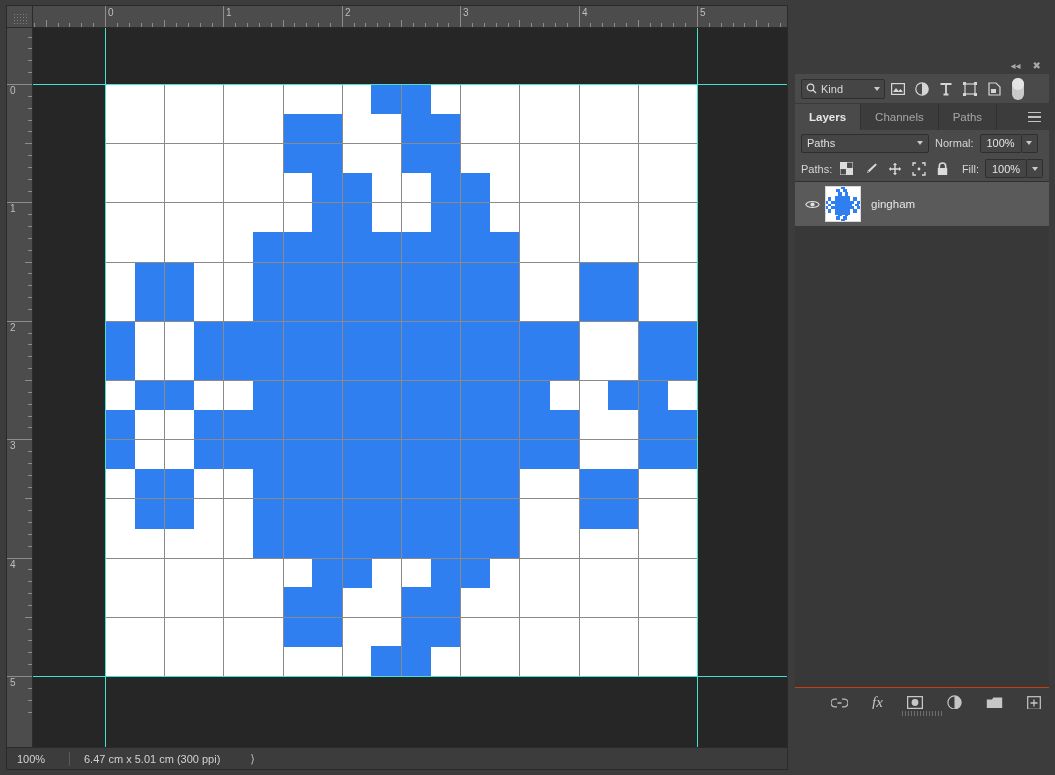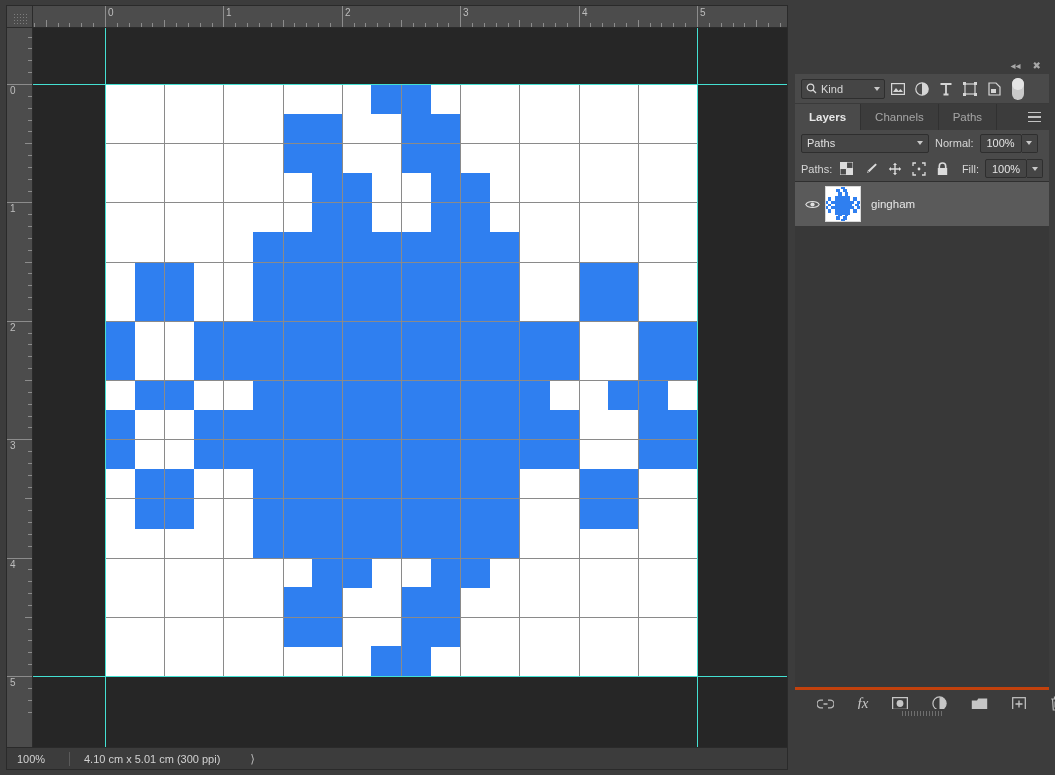--- a/index.html
+++ b/index.html
@@ -168,22 +168,22 @@
   }
   .layer-eye { width: 26px; display: flex; align-items: center; justify-content: center; }
   .layer-thumb {
     width: 36px; height: 36px; background: #ffffff; border: 1px solid #d8d8d8;
     position: relative; overflow: hidden; margin-right: 10px;
   }
   .thumb-bracket { position:absolute; width:7px; height:7px; border:2px solid #fff; }
   .layer-name { color: #e6e6e6; font-size: 11.5px; }
 
   #panel-bottom {
-    flex: 0 0 30px; height: 30px; background: #3c3c3c; border-top: 3px solid #c2410c;
-    display: flex; align-items: center; justify-content: center; gap: 24px;
+    flex: 0 0 30px; height: 30px; background: #3c3c3c; border-top: 1px solid #c2410c;
+    display: flex; align-items: center; justify-content: space-between; gap: 24px;
     padding-left: 36px;
   }
   .pb-ico { width: 20px; height: 20px; display:flex; align-items:center; justify-content:center; color:#b9b9b9; }
   #panel-grip {
     position:absolute; left:0; right:0; bottom:0; height:8px;
     display:flex; align-items:center; justify-content:center; background:#3c3c3c;
   }
   #panel-grip span{ display:block; width:1px; height:5px; background:#6e6e6e; margin:0 1px; }
 </style>
 </head>
@@ -547,21 +547,21 @@
             <div class="guide-v" style="left: 664px; background: rgb(68, 224, 210);"></div>
             <div class="guide-h" style="top: 56px; background: rgb(68, 224, 210);"></div>
             <div class="guide-h" style="top: 648px; background: rgb(68, 224, 210);"></div>
           </div>
       </div>
     </div>
 
     <div id="statusbar">
       <div id="status-zoom">100%</div>
       <div id="status-sep"></div>
-      <div id="status-dims">4.10 cm x 5.01 cm (300 ppi)</div>
+      <div id="status-dims">6.47 cm x 5.01 cm (300 ppi)</div>
       <div id="status-arrow">⟩</div>
     </div>
   </div>
 
   <div id="panel">
 
     <div id="panel-top">
       <span class="panel-top-btn">◂◂</span>
       <span class="panel-top-btn">✖</span>
     </div>

